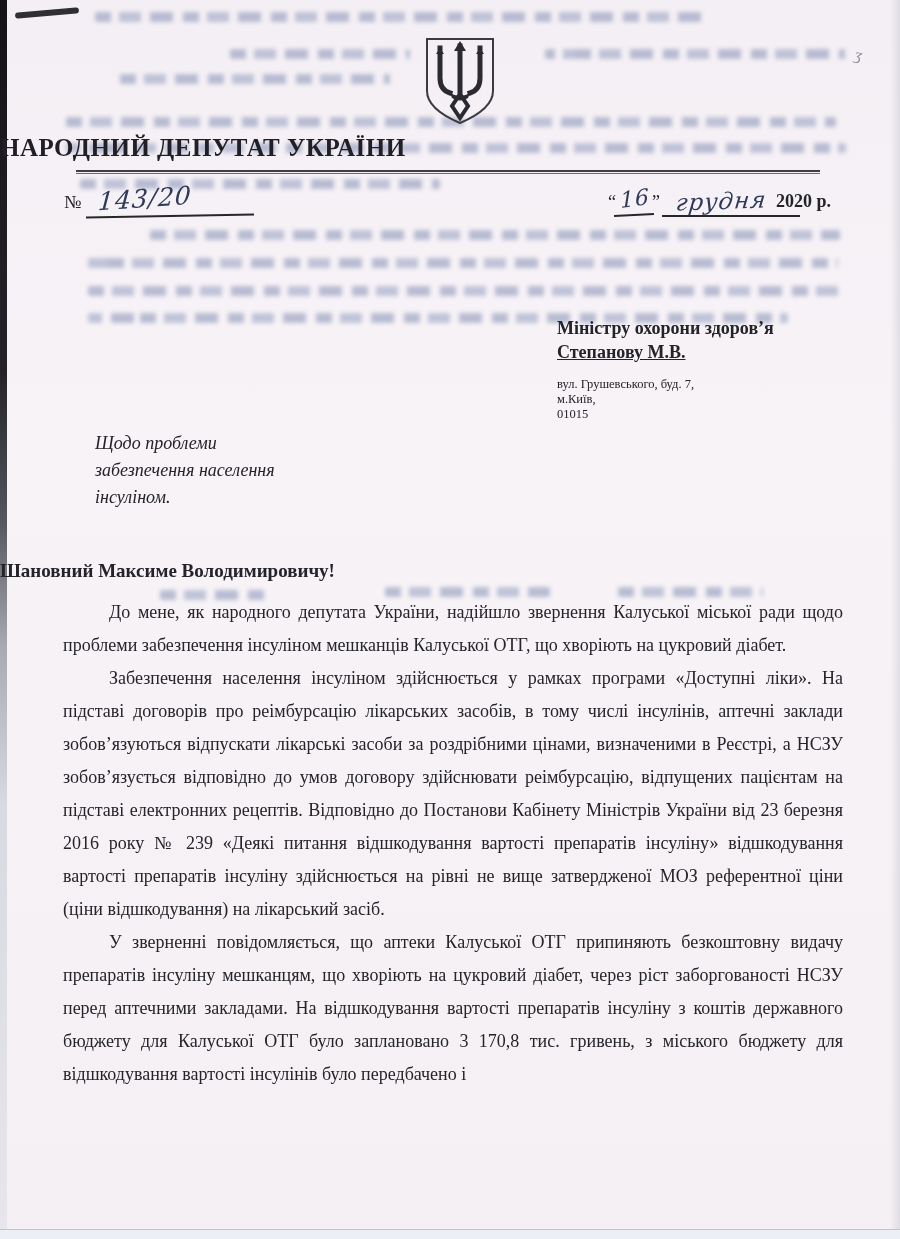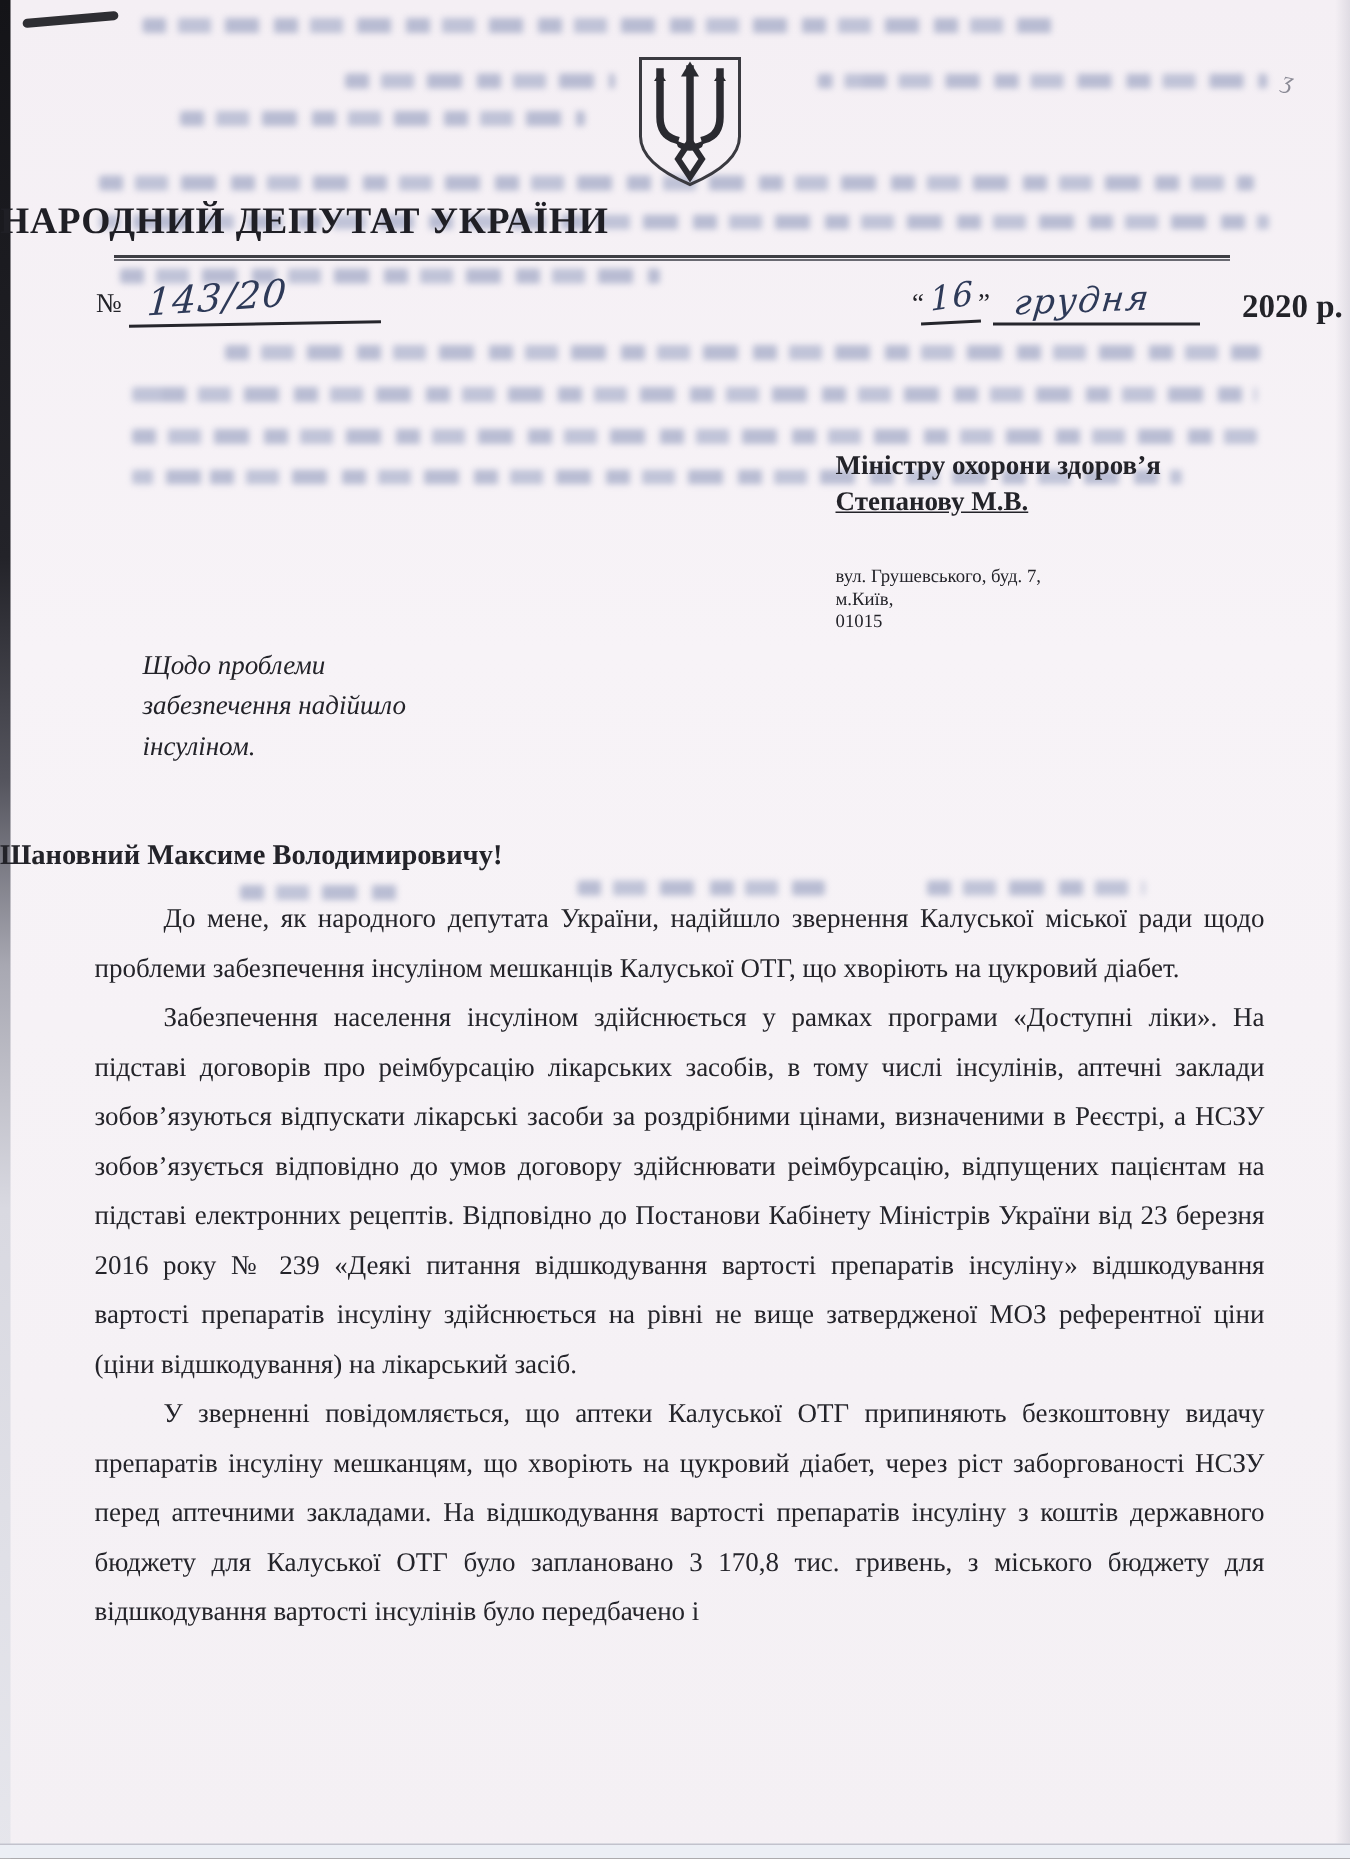--- a/index.html
+++ b/index.html
@@ -32,23 +32,23 @@
   .ref-no-sign{position:absolute;left:64px;top:192px;font-size:18px;}
   .ref-no-line{position:absolute;left:86px;top:215px;width:168px;height:2px;background:#26262c;transform:rotate(-1deg);}
   .hand{font-family:"DejaVu Serif",serif;font-style:italic;color:#2e3a58;letter-spacing:1px;}
   .hw-number{position:absolute;left:98px;top:184px;font-size:25px;transform:rotate(-4deg) skewX(-8deg);}
   .ref-date{position:absolute;left:608px;top:192px;font-size:18px;}
   .ref-date-close{position:absolute;left:652px;top:192px;font-size:18px;}
   .hw-day{position:absolute;left:620px;top:186px;font-size:22px;transform:rotate(-8deg) skewX(-6deg);}
   .ref-day-line{position:absolute;left:614px;top:214px;width:40px;height:2px;background:#26262c;transform:rotate(-3deg);}
   .hw-month{position:absolute;left:676px;top:188px;font-size:23px;transform:rotate(-2deg) skewX(-8deg);}
   .ref-month-line{position:absolute;left:662px;top:215px;width:138px;height:2px;background:#26262c;}
-  .ref-year{position:absolute;left:828px;top:191px;font-size:22px;font-weight:bold;}
+  .ref-year{position:absolute;left:776px;top:191px;font-size:18px;font-weight:bold;}
   
-  .addressee{position:absolute;left:557px;top:298px;font-size:18px;font-weight:bold;line-height:24px;}
+  .addressee{position:absolute;left:557px;top:316px;font-size:18px;font-weight:bold;line-height:24px;}
   .addressee .u{text-decoration:underline;}
   .address{position:absolute;left:557px;top:377px;font-size:12.5px;line-height:15px;}
   
   .subject{position:absolute;left:95px;top:430px;font-size:18px;font-style:italic;line-height:27px;}
   
   .salutation{position:absolute;left:0;top:560px;width:100%;margin:0;
     font-size:19px;font-weight:bold;}
   .body{position:absolute;left:63px;top:596px;width:780px;}
   .body p{margin:0;font-size:18px;line-height:33px;text-align:justify;text-indent:46px;color:#24242a;}
 </style>
@@ -112,21 +112,21 @@
     <div class="u">Степанову М.В.</div>
   </div>
   <div class="address">
     <div>вул. Грушевського, буд. 7,</div>
     <div>м.Київ,</div>
     <div>01015</div>
   </div>
 
   <div class="subject">
     <div>Щодо проблеми</div>
-    <div>забезпечення надійшло</div>
+    <div>забезпечення населення</div>
     <div>інсуліном.</div>
   </div>
 
   <p class="salutation">Шановний Максиме Володимировичу!</p>
   <div class="body">
     <p>До мене, як народного депутата України, надійшло звернення Калуської міської ради щодо проблеми забезпечення інсуліном мешканців Калуської ОТГ, що хворіють на цукровий діабет.</p>
     <p>Забезпечення населення інсуліном здійснюється у рамках програми «Доступні ліки». На підставі договорів про реімбурсацію лікарських засобів, в тому числі інсулінів,  аптечні заклади зобов’язуються відпускати лікарські засоби за роздрібними цінами, визначеними в Реєстрі, а НСЗУ зобов’язується відповідно до умов договору здійснювати реімбурсацію, відпущених пацієнтам на підставі електронних рецептів. Відповідно до Постанови Кабінету Міністрів України від 23 березня 2016 року № 239 «Деякі питання відшкодування вартості препаратів інсуліну» відшкодування вартості препаратів інсуліну здійснюється на рівні не вище затвердженої МОЗ референтної ціни (ціни відшкодування) на лікарський засіб.</p>
     <p>У зверненні повідомляється, що аптеки Калуської ОТГ припиняють безкоштовну видачу препаратів інсуліну мешканцям, що хворіють на цукровий діабет, через ріст заборгованості НСЗУ перед аптечними закладами. На відшкодування вартості препаратів інсуліну з коштів державного бюджету для Калуської ОТГ було заплановано 3&nbsp;170,8 тис. гривень, з міського бюджету для відшкодування вартості інсулінів було передбачено і</p>
   </div>
 

